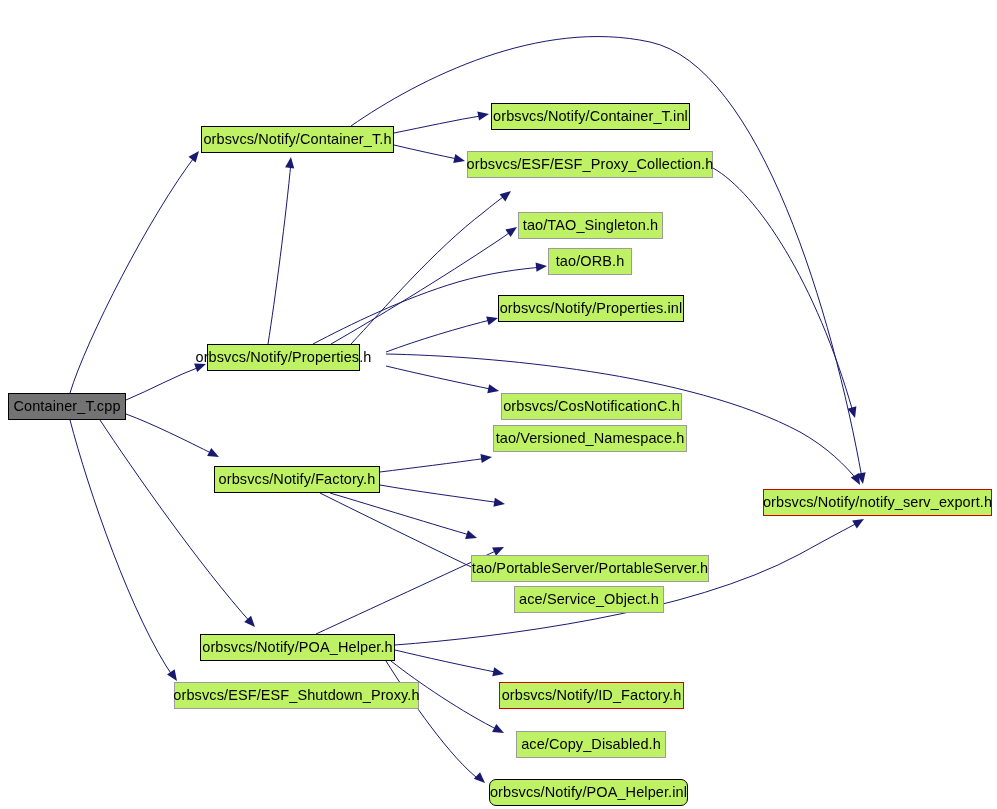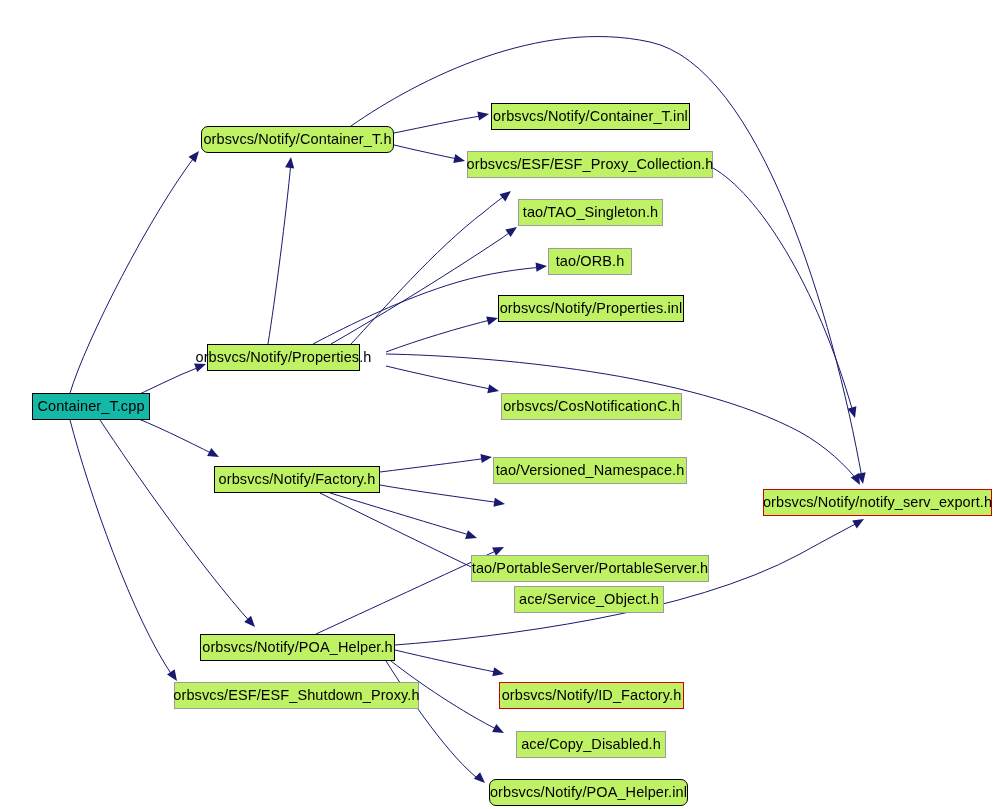--- a/index.html
+++ b/index.html
@@ -43,23 +43,22 @@
     letter-spacing: 0.1px;
     line-height: 1;
   }
   .node.border-black {
     border-color: #000000;
   }
   .node.border-red {
     border-color: #d00000;
   }
   .node.root {
-    background: #14b8a6;
+    background: #737373;
     border-color: #000000;
-    margin-left: 24px;
   }
   .node .label {
     padding: 0 7px;
     transform: translateY(-0.5px);
   }
 </style>
 </head>
 <body>
 
 <div id="graph">
@@ -111,45 +110,45 @@
       <path d="M391,661 C419,683 462,712 500,731" fill="none" stroke="#191970" stroke-width="1"></path>
       <polygon points="0,0 -11,-4.6 -11,4.6" fill="#191970" transform="translate(504,733) rotate(27)"></polygon>
       <path d="M386,661 C410,699 450,758 481,781" fill="none" stroke="#191970" stroke-width="1"></path>
       <polygon points="0,0 -11,-4.6 -11,4.6" fill="#191970" transform="translate(485,783) rotate(43)"></polygon>
       <path d="M395,645 C500,637 689,614 800,554 C827,539 846,529 861,521" fill="none" stroke="#191970" stroke-width="1"></path>
       <polygon points="0,0 -11,-4.6 -11,4.6" fill="#191970" transform="translate(864,519) rotate(-30)"></polygon>
     </svg>
 <div class="node root" style="left: 8px; top: 393px; width: 118px; height: 27px;">
       <span class="label">Container_T.cpp</span>
     </div>
-    <div class="node border-black" style="left: 201px; top: 126px; width: 193px; height: 27px; border-radius: 7px;">
+    <div class="node border-black" style="left: 201px; top: 126px; width: 193px; height: 27px;">
       <span class="label">orbsvcs/Notify/Container_T.h</span>
     </div>
     <div class="node border-black" style="left: 491px; top: 103px; width: 199px; height: 27px;">
       <span class="label">orbsvcs/Notify/Container_T.inl</span>
     </div>
     <div class="node" style="left: 467px; top: 151px; width: 246px; height: 27px;">
       <span class="label">orbsvcs/ESF/ESF_Proxy_Collection.h</span>
     </div>
-    <div class="node" style="left: 518px; top: 199px; width: 145px; height: 27px;">
+    <div class="node" style="left: 518px; top: 212px; width: 145px; height: 27px;">
       <span class="label">tao/TAO_Singleton.h</span>
     </div>
     <div class="node" style="left: 548px; top: 248px; width: 84px; height: 27px;">
       <span class="label">tao/ORB.h</span>
     </div>
     <div class="node border-black" style="left: 498px; top: 295px; width: 186px; height: 27px;">
       <span class="label">orbsvcs/Notify/Properties.inl</span>
     </div>
     <div class="node border-black" style="left: 207px; top: 344px; width: 153px; height: 27px;">
       <span class="label">orbsvcs/Notify/Properties.h</span>
     </div>
     <div class="node" style="left: 501px; top: 393px; width: 181px; height: 27px;">
       <span class="label">orbsvcs/CosNotificationC.h</span>
     </div>
-    <div class="node" style="left: 493px; top: 457px; width: 194px; height: 27px;">
+    <div class="node" style="left: 493px; top: 425px; width: 194px; height: 27px;">
       <span class="label">tao/Versioned_Namespace.h</span>
     </div>
     <div class="node border-black" style="left: 214px; top: 466px; width: 166px; height: 27px;">
       <span class="label">orbsvcs/Notify/Factory.h</span>
     </div>
     <div class="node border-red" style="left: 763px; top: 489px; width: 229px; height: 27px;">
       <span class="label">orbsvcs/Notify/notify_serv_export.h</span>
     </div>
     <div class="node" style="left: 471px; top: 538px; width: 238px; height: 27px; margin-top: 17px;">
       <span class="label">tao/PortableServer/PortableServer.h</span>

